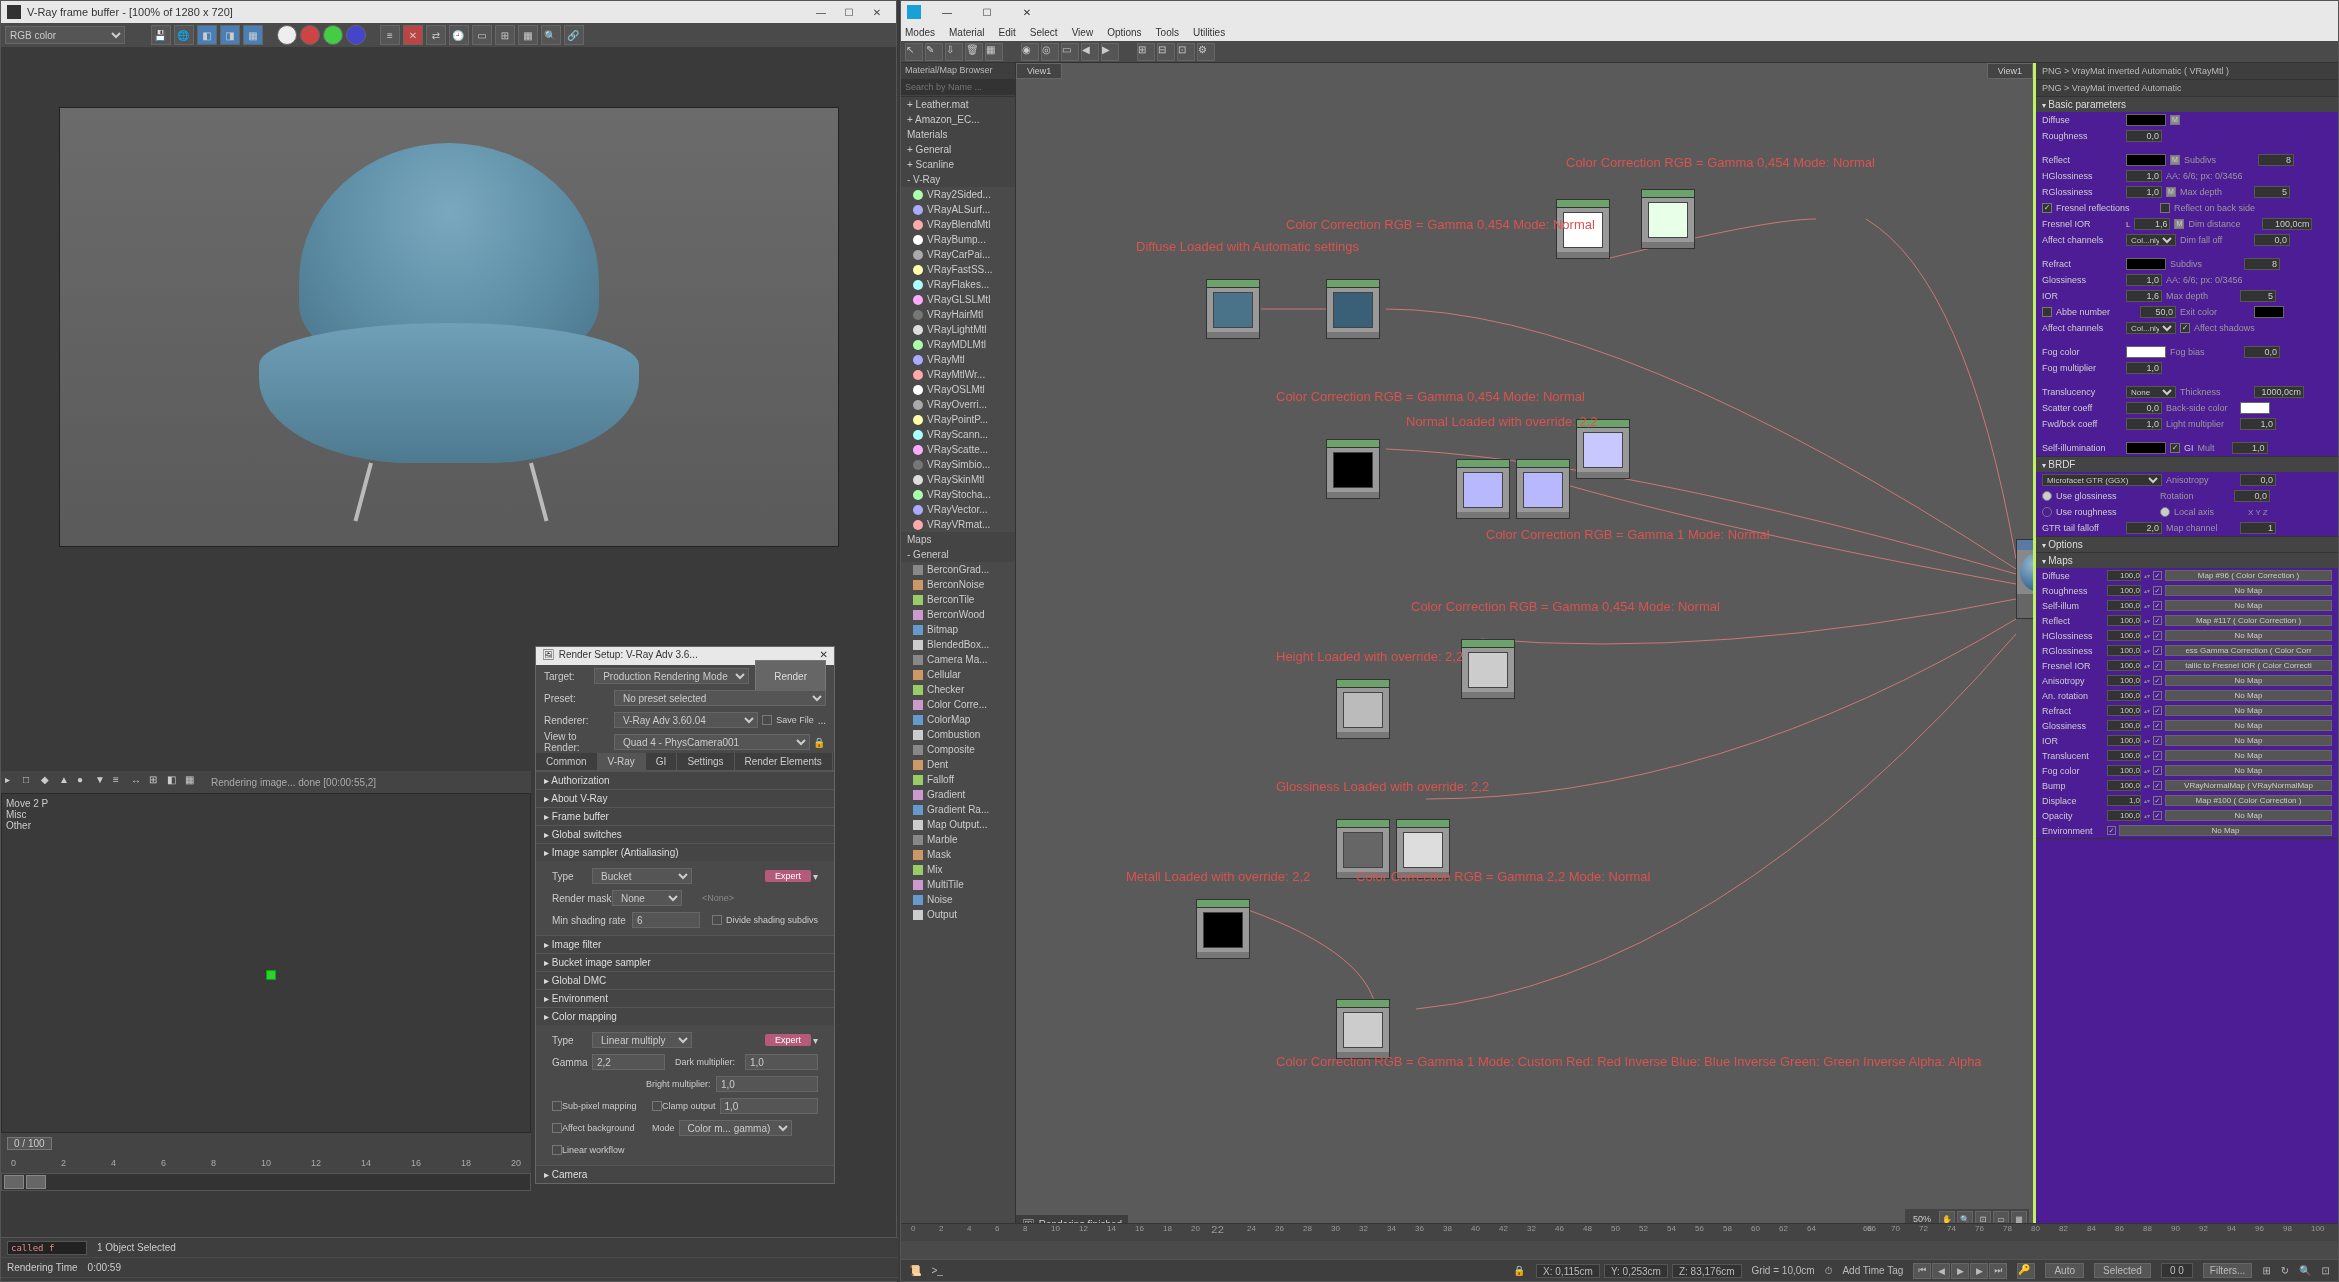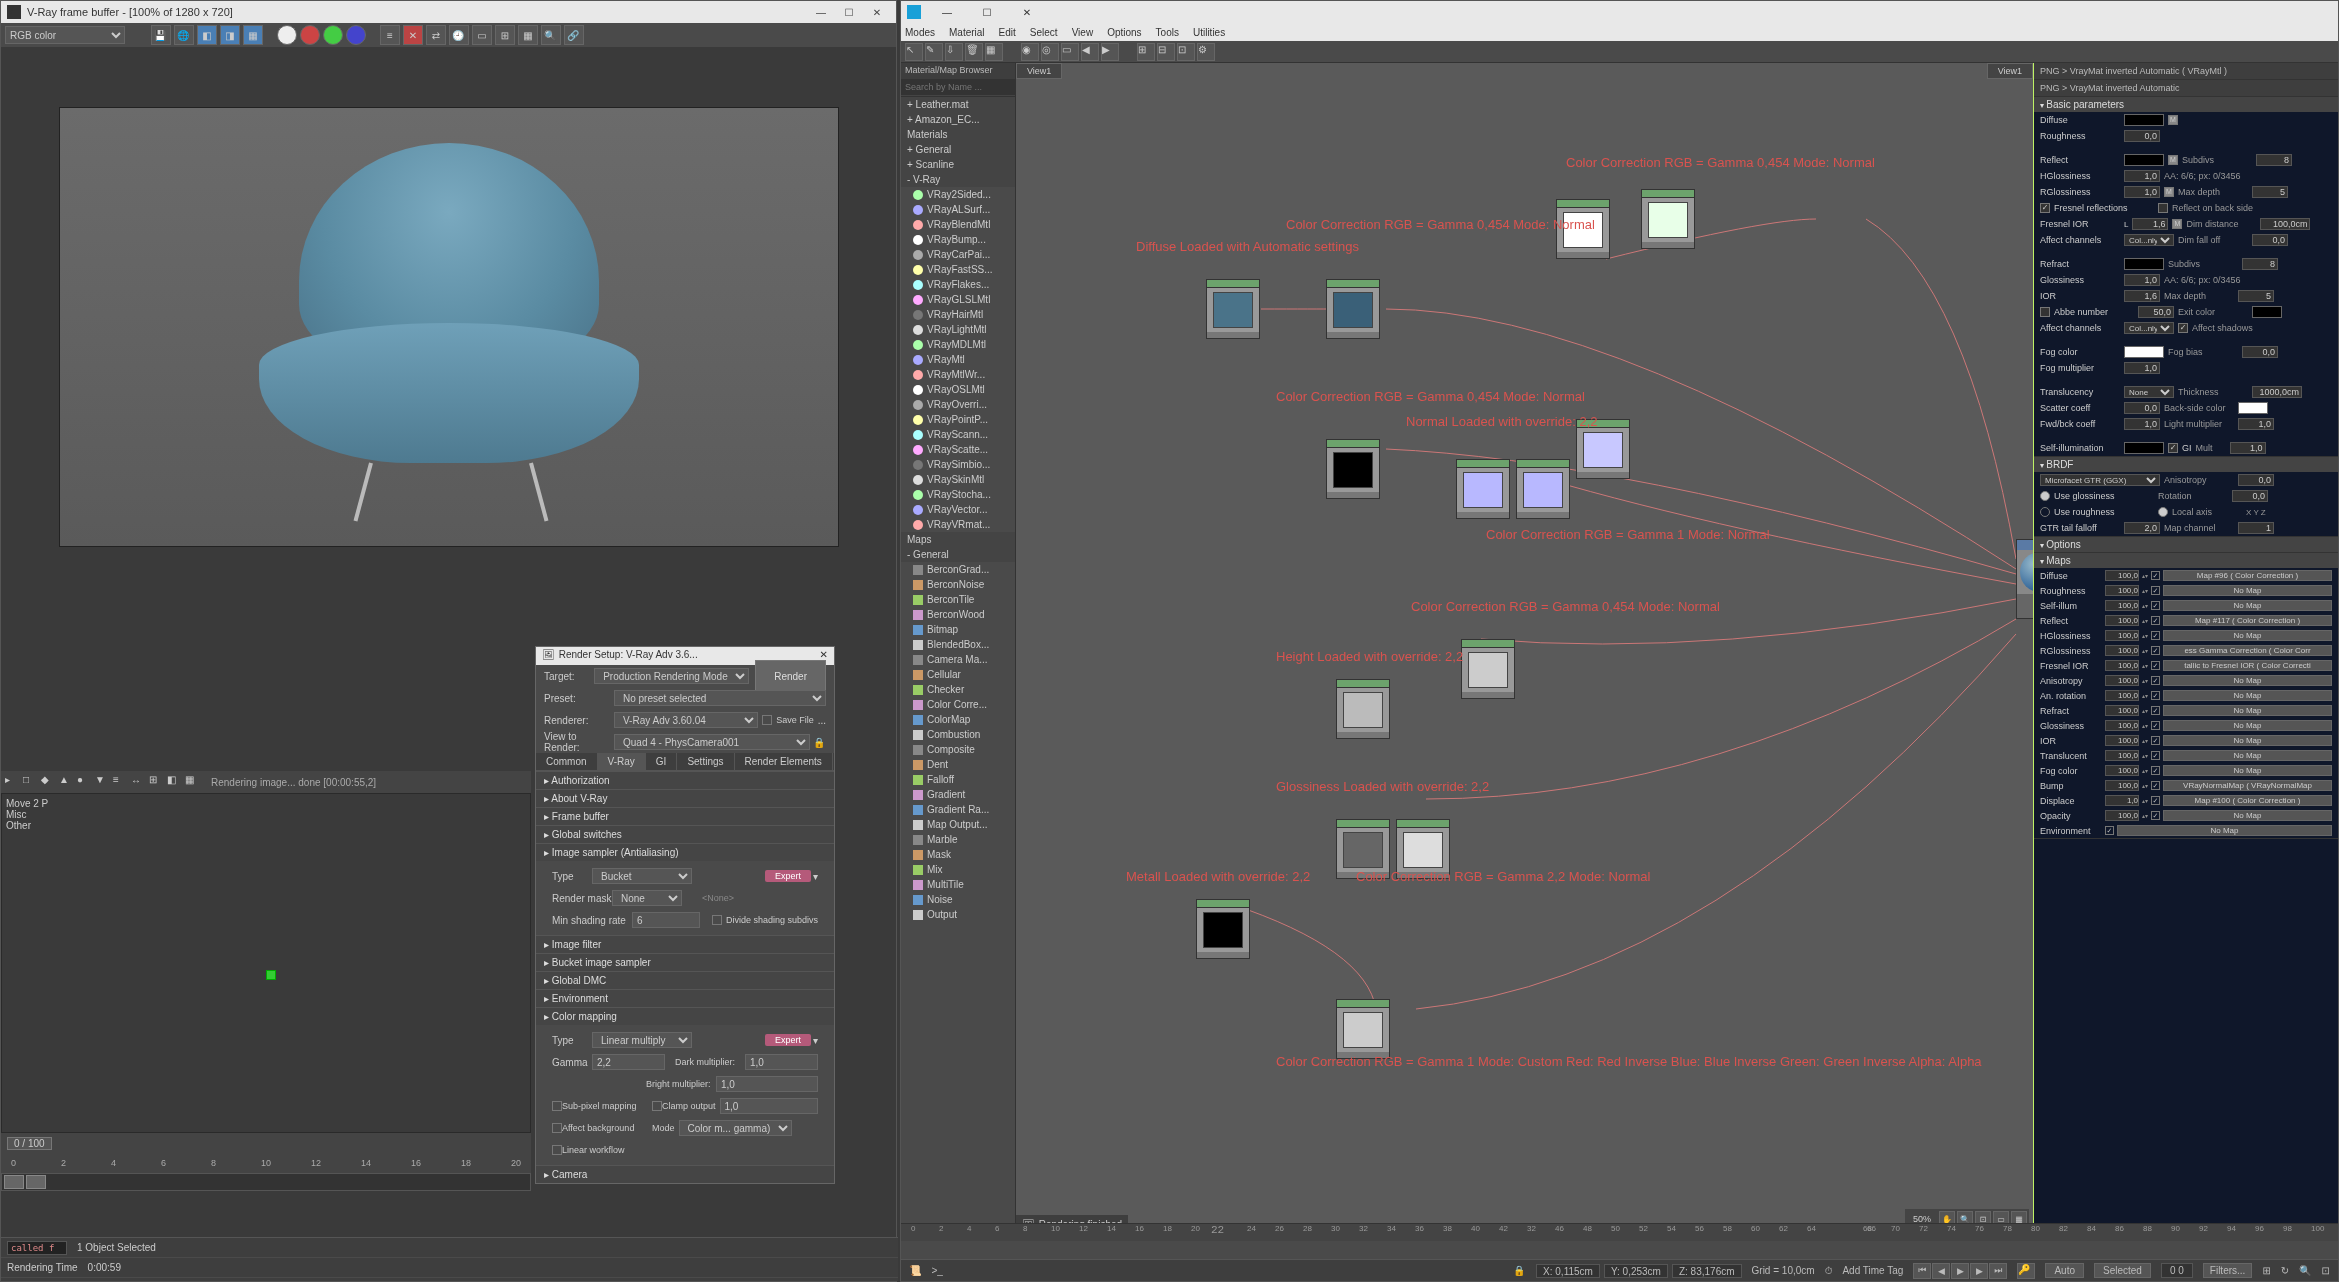--- a/index.html
+++ b/index.html
@@ -49,21 +49,21 @@
 .curve-labels { position: absolute; left: 4px; top: 4px; color: #ccc; font-size: 12px; }
 .keyframe { position: absolute; left: 50%; top: 52%; width: 10px; height: 10px; background: #3c3; border: 1px solid #0a0; }
 .timeline-ruler { height: 20px; background: #444; display: flex; align-items: center; position: relative; }
 .ruler-tick { position: absolute; font-size: 9px; color: #aaa; }
 .time-slider { height: 18px; background: #333; border: 1px solid #555; display: flex; align-items: center; }
 .time-slider .thumb { width: 20px; height: 14px; background: #666; border: 1px solid #888; margin-left: 2px; }
 
 
 .status-left { position: absolute; left: 0; bottom: 0; width: 897px; height: 44px; background: #3e3e3e; border-top: 1px solid #555; }
 .status-left .row { height: 20px; display: flex; align-items: center; padding: 0 6px; gap: 10px; border-bottom: 1px solid #4a4a4a; }
-.status-input { background: #222; color: #d88; border: 1px solid #555; height: 14px; width: 60px; font-size: 9px; font-family: monospace; padding: 0 3px; }
+.status-input { background: #222; color: #d88; border: 1px solid #555; height: 14px; width: 80px; font-size: 9px; font-family: monospace; padding: 0 3px; }
 
 
 .sme-window { position: absolute; left: 900px; top: 0; width: 1439px; height: 1282px; background: #4a4a4a; border: 1px solid #555; }
 .sme-titlebar { height: 22px; background: #e8e8e8; color: #333; display: flex; align-items: center; padding: 0 6px; }
 .sme-titlebar .title { flex: 1; font-size: 11px; }
 .sme-titlebar .wbtn { width: 40px; height: 20px; display: flex; align-items: center; justify-content: center; }
 .sme-menubar { height: 18px; background: #e8e8e8; display: flex; align-items: center; padding: 0 4px; gap: 14px; color: #333; font-size: 11px; }
 .sme-menubar span { cursor: default; }
 .sme-toolbar { height: 22px; background: #4a4a4a; display: flex; align-items: center; padding: 0 4px; gap: 2px; border-bottom: 1px solid #333; }
 .sme-toolbar .tbtn { width: 18px; height: 18px; background: #555; border: 1px solid #666; }
@@ -90,21 +90,21 @@
 .node-body { height: 44px; display: flex; align-items: center; justify-content: center; }
 .node-body .swatch { width: 40px; height: 36px; border: 1px solid #444; }
 .node-foot { height: 6px; background: #777; }
 .node-label { position: absolute; color: #d9534f; font-size: 13px; text-align: center; white-space: nowrap; }
 .mat-node { position: absolute; width: 42px; background: #888; border: 1px solid #333; }
 .mat-node-head { height: 10px; background: #5a7aa5; }
 .mat-sphere { width: 40px; height: 40px; background: radial-gradient(circle at 35% 30%, #9bc, #369 70%, #123); border-radius: 50%; margin: 2px auto; }
 .mat-bar { height: 6px; background: #666; }
 
 
-.param-panel { width: 305px; background: #0f172a; border-left: 1px solid #bef264; overflow-y: auto; font-size: 10px; }
+.param-panel { width: 305px; background: #4c1d95; border-left: 3px solid #bef264; overflow-y: auto; font-size: 10px; }
 .pp-head { background: #3e3e3e; padding: 3px 6px; font-size: 9px; color: #bbb; border-bottom: 1px solid #333; }
 .pp-section { border-bottom: 1px solid #333; }
 .pp-sec-title { background: #444; padding: 2px 6px; font-size: 10px; color: #ddd; }
 .pp-sec-title::before { content: "▾ "; font-size: 8px; }
 .pp-row { display: flex; align-items: center; padding: 1px 6px; height: 16px; gap: 4px; }
 .pp-row label { width: 80px; color: #ccc; font-size: 9px; }
 .pp-row .colbox { width: 40px; height: 12px; background: #000; border: 1px solid #666; }
 .pp-row .colbox.white { background: #fff; }
 .pp-row input.num { width: 36px; background: #333; border: 1px solid #555; color: #ccc; height: 12px; font-size: 9px; text-align: right; padding-right: 2px; }
 .pp-row .chk { width: 10px; height: 10px; border: 1px solid #777; background: #333; }

